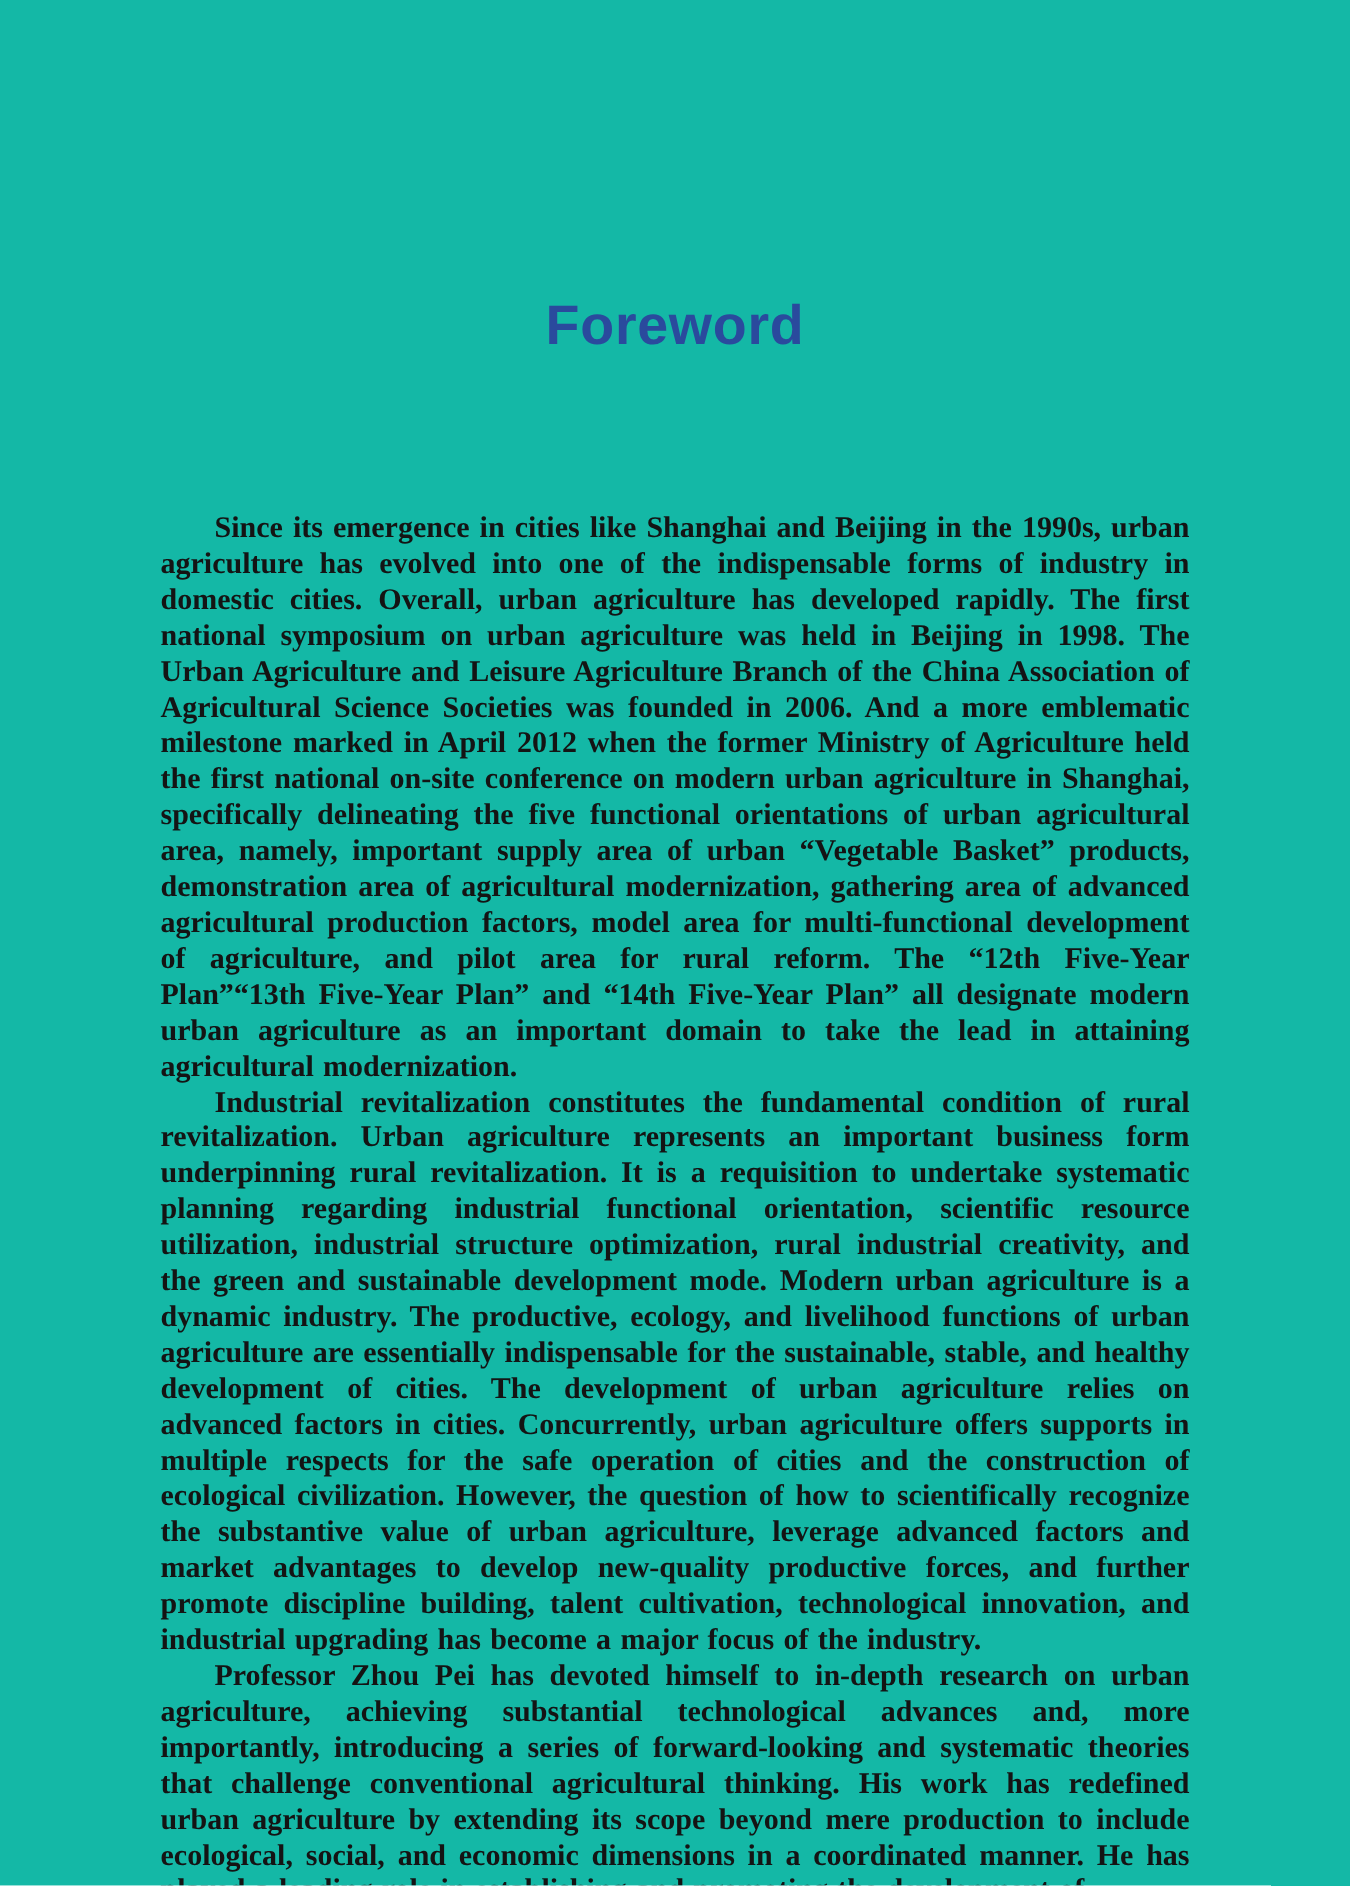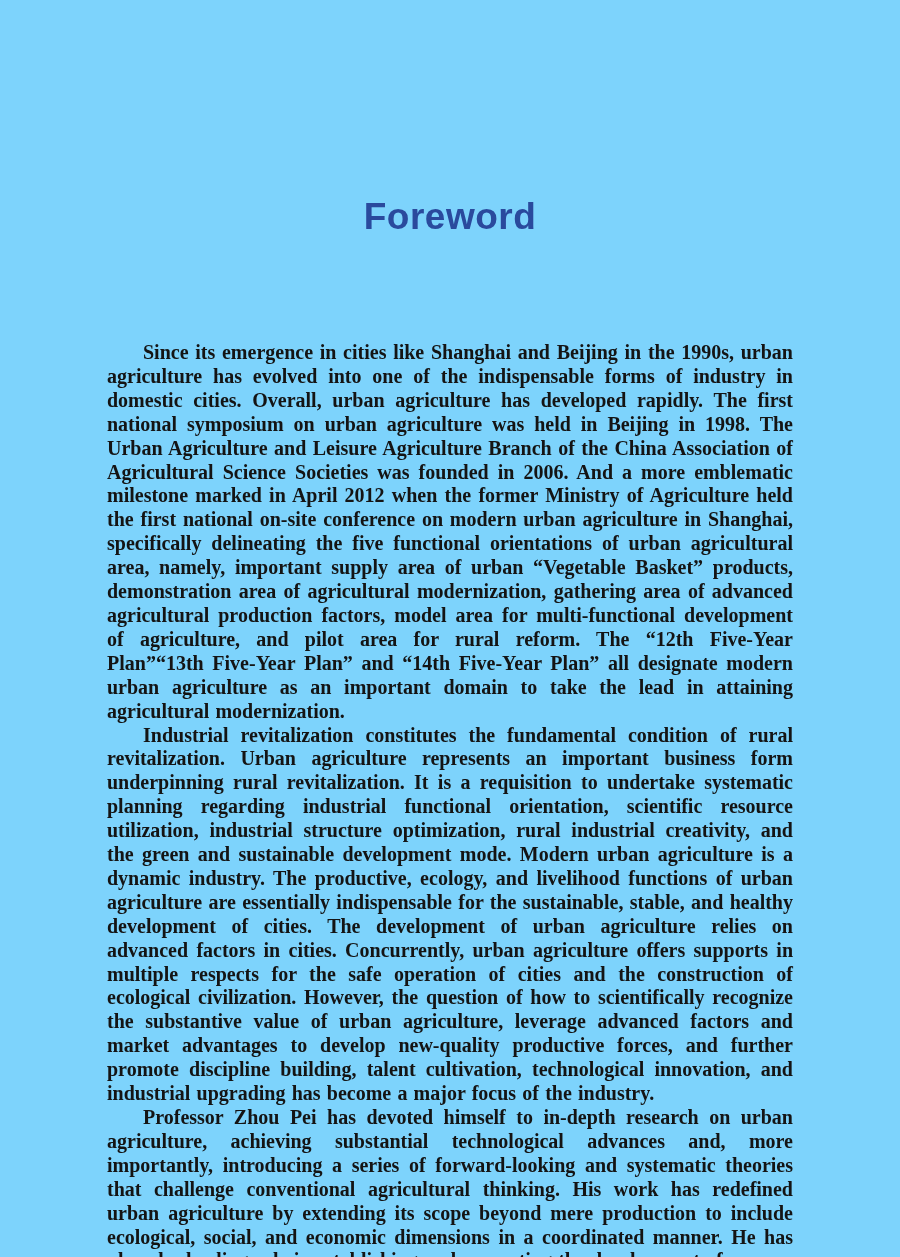--- a/index.html
+++ b/index.html
@@ -4,21 +4,21 @@
 <style>
   html, body {
     margin: 0;
     padding: 0;
     background: #ffffff;
   }
   .page {
     position: relative;
     width: 900px;
     height: 1257px;
-    background: #7dd3fc;
+    background: #14b8a6;
     overflow: hidden;
   }
   .title {
     position: absolute;
     top: 196px;
     left: 0;
     width: 100%;
     margin: 0;
     text-align: center;
     font-family: "Liberation Sans", sans-serif;

